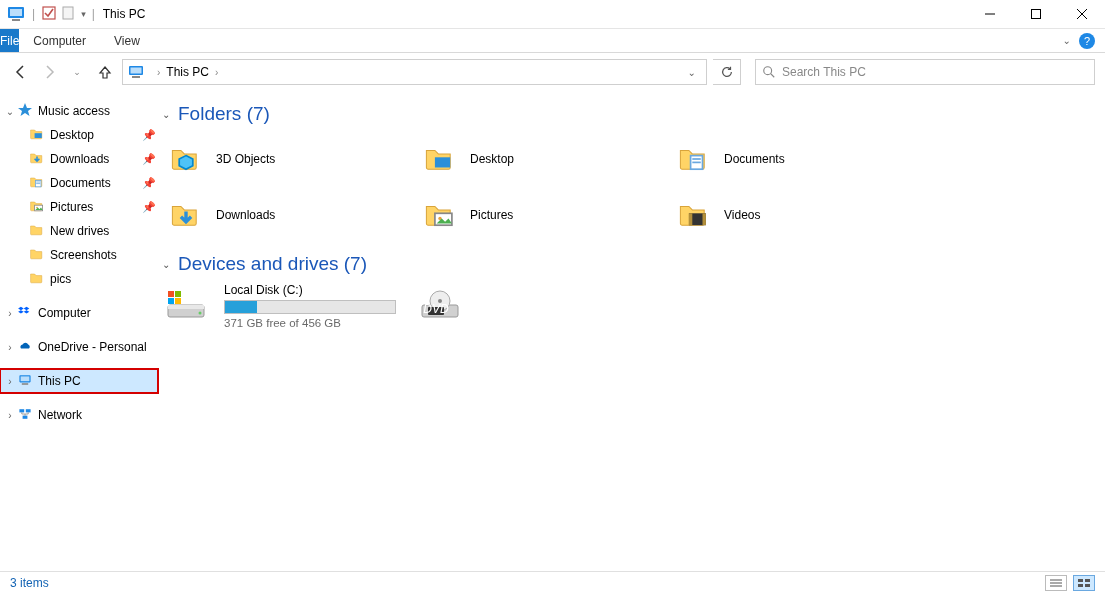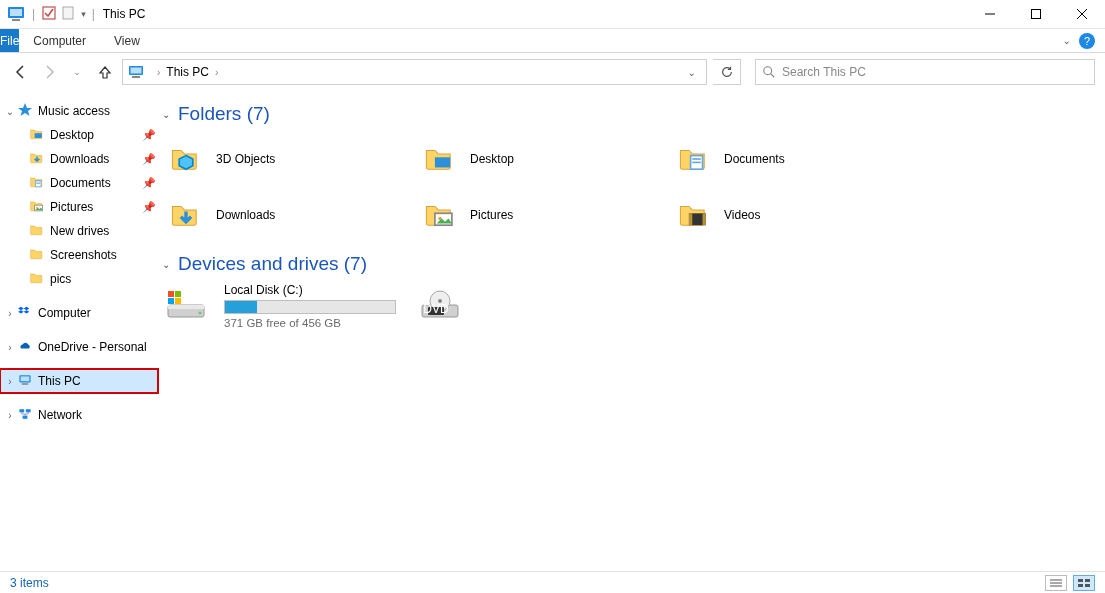--- a/index.html
+++ b/index.html
@@ -54,21 +54,21 @@
 .grouphdr { display: flex; align-items: center; color: #1a57b8; margin: 4px 0 6px 0; }
 .grouphdr .caret { width: 16px; font-size: 10px; color: #555; }
 .grouphdr .name { font-size: 19px; }
 .foldersgrid { display: flex; flex-wrap: wrap; }
 .folderitem { width: 254px; height: 56px; display: flex; align-items: center; padding: 2px 0; }
 .folderitem .ficon { width: 48px; height: 40px; display: flex; align-items: center; justify-content: center; }
 .folderitem .flabel { margin-left: 6px; }
 
 .drivesgrid { display: flex; flex-wrap: wrap; margin-top: 4px; }
 .driveitem { width: 254px; display: flex; padding: 2px 0; }
-.driveitem .dicon { width: 48px; height: 44px; display: flex; align-items: center; justify-content: center; }
+.driveitem .dicon { width: 48px; height: 44px; display: flex; align-items: center; justify-content: center; font-style: italic; }
 .driveitem .dinfo { flex: 1; margin-left: 14px; padding-right: 20px; }
 .driveitem .dname { color: #000; }
 .driveitem .bar { height: 14px; background: #e6e6e6; border: 1px solid #bfbfbf; margin: 3px 0; position: relative; }
 .driveitem .bar .fill { position: absolute; left: 0; top: 0; bottom: 0; }
 .driveitem .free { color: #6a6a6a; font-size: 11.5px; }
 
 
 .statusbar { position: absolute; left: 0; right: 0; bottom: 0; height: 22px; border-top: 1px solid #e0e0e0; display: flex; align-items: center; padding: 0 10px; color: #1464b4; }
 .statusbar .viewbtns { margin-left: auto; display: flex; gap: 6px; }
 .viewbtn { width: 22px; height: 16px; border: 1px solid #bbb; display: flex; align-items: center; justify-content: center; }

